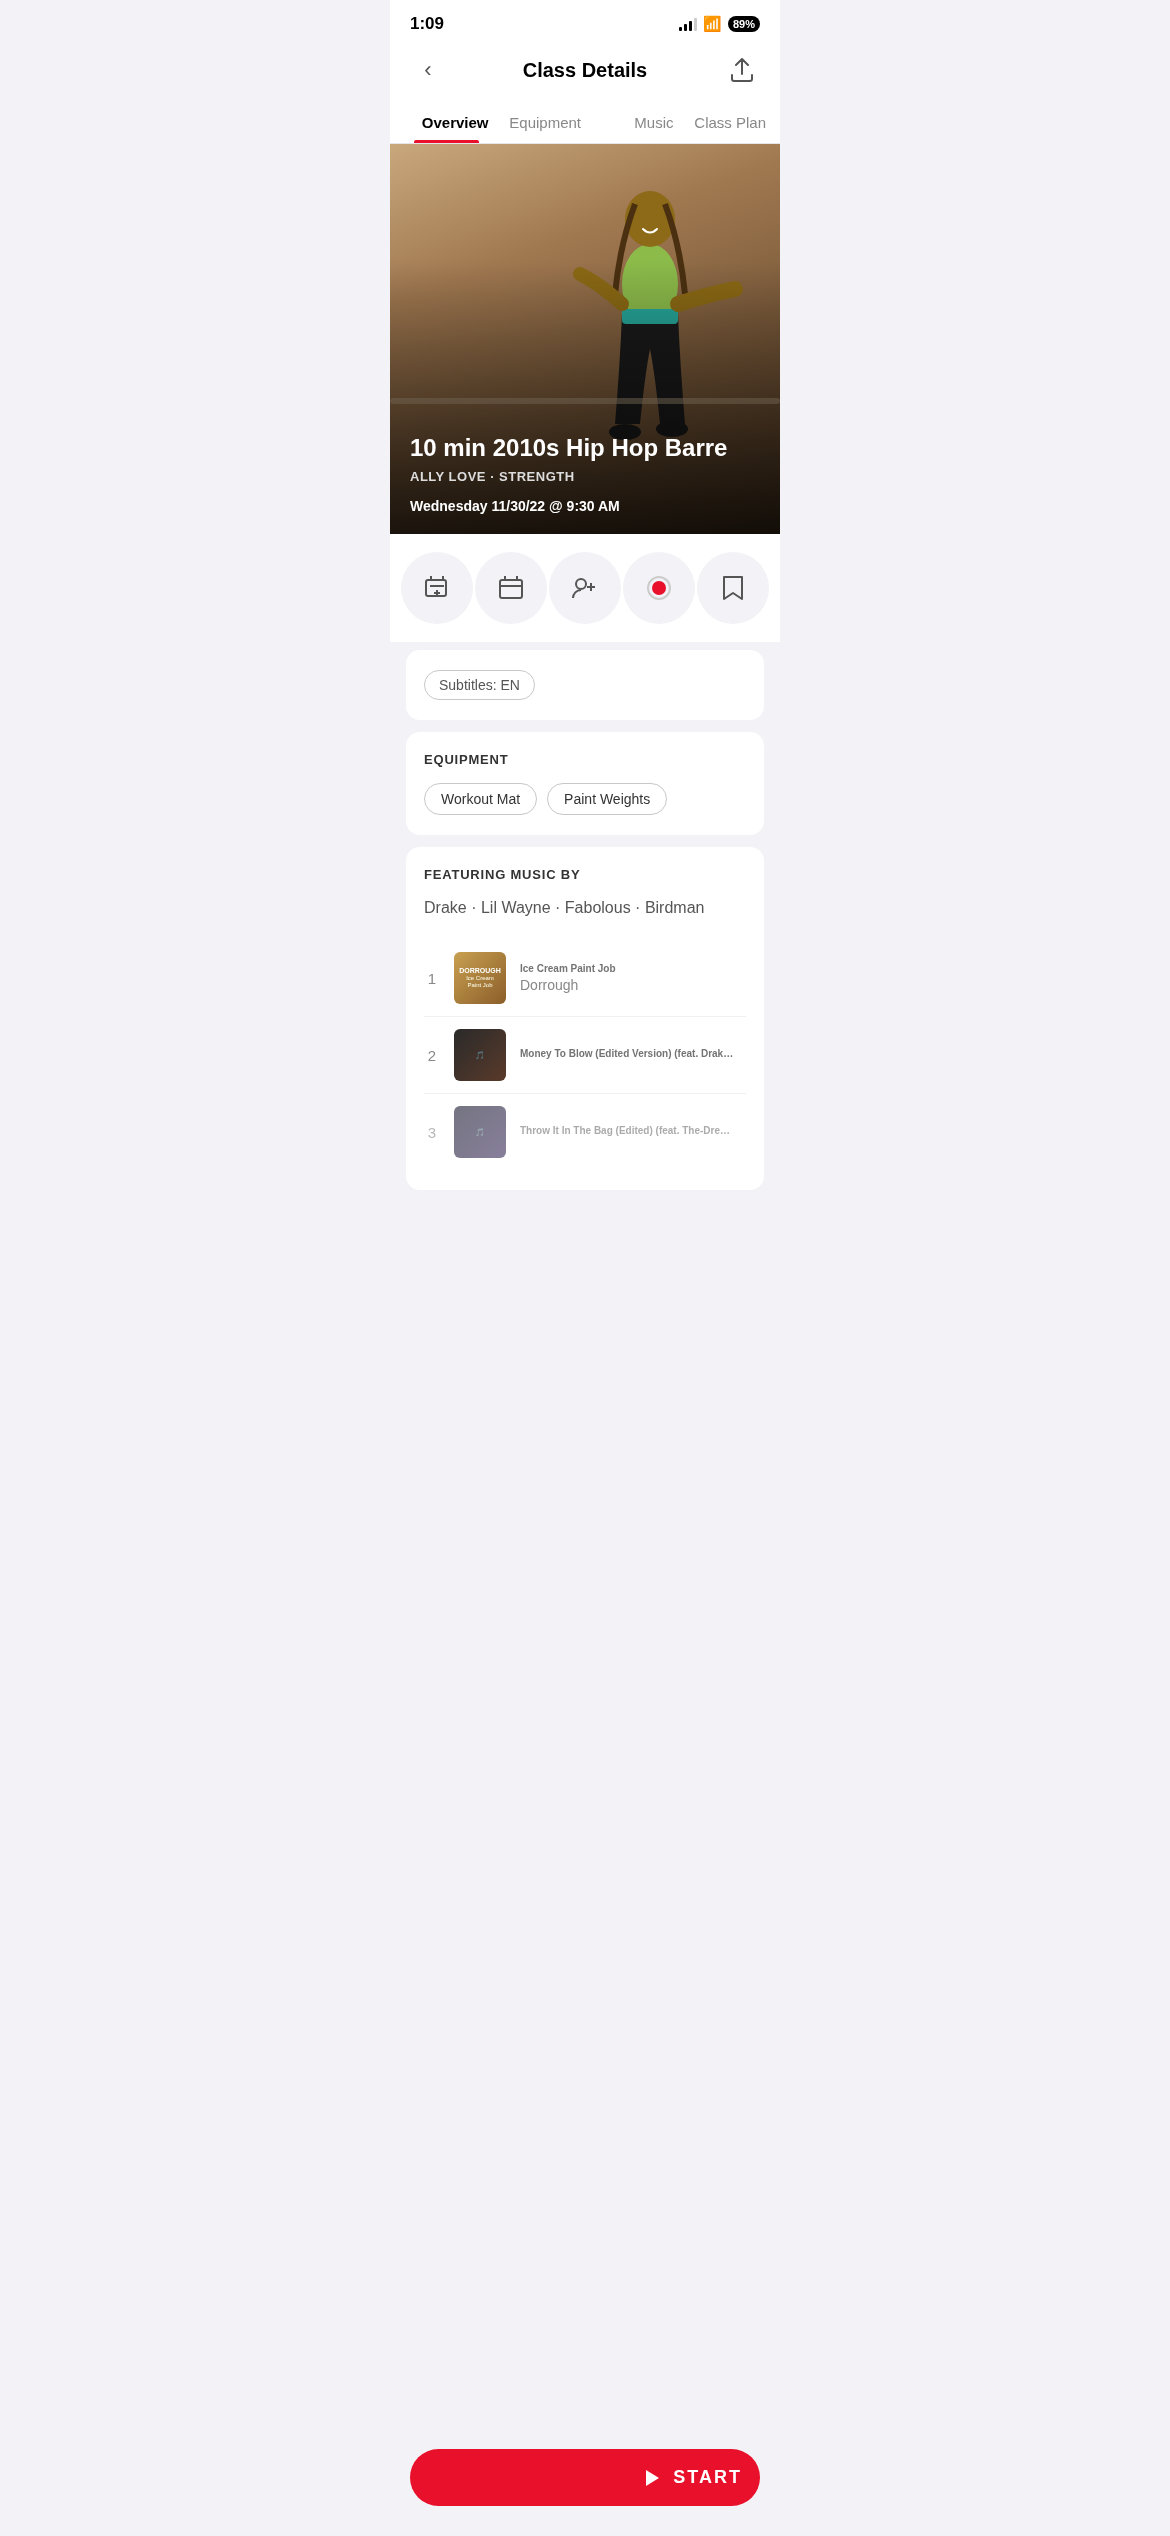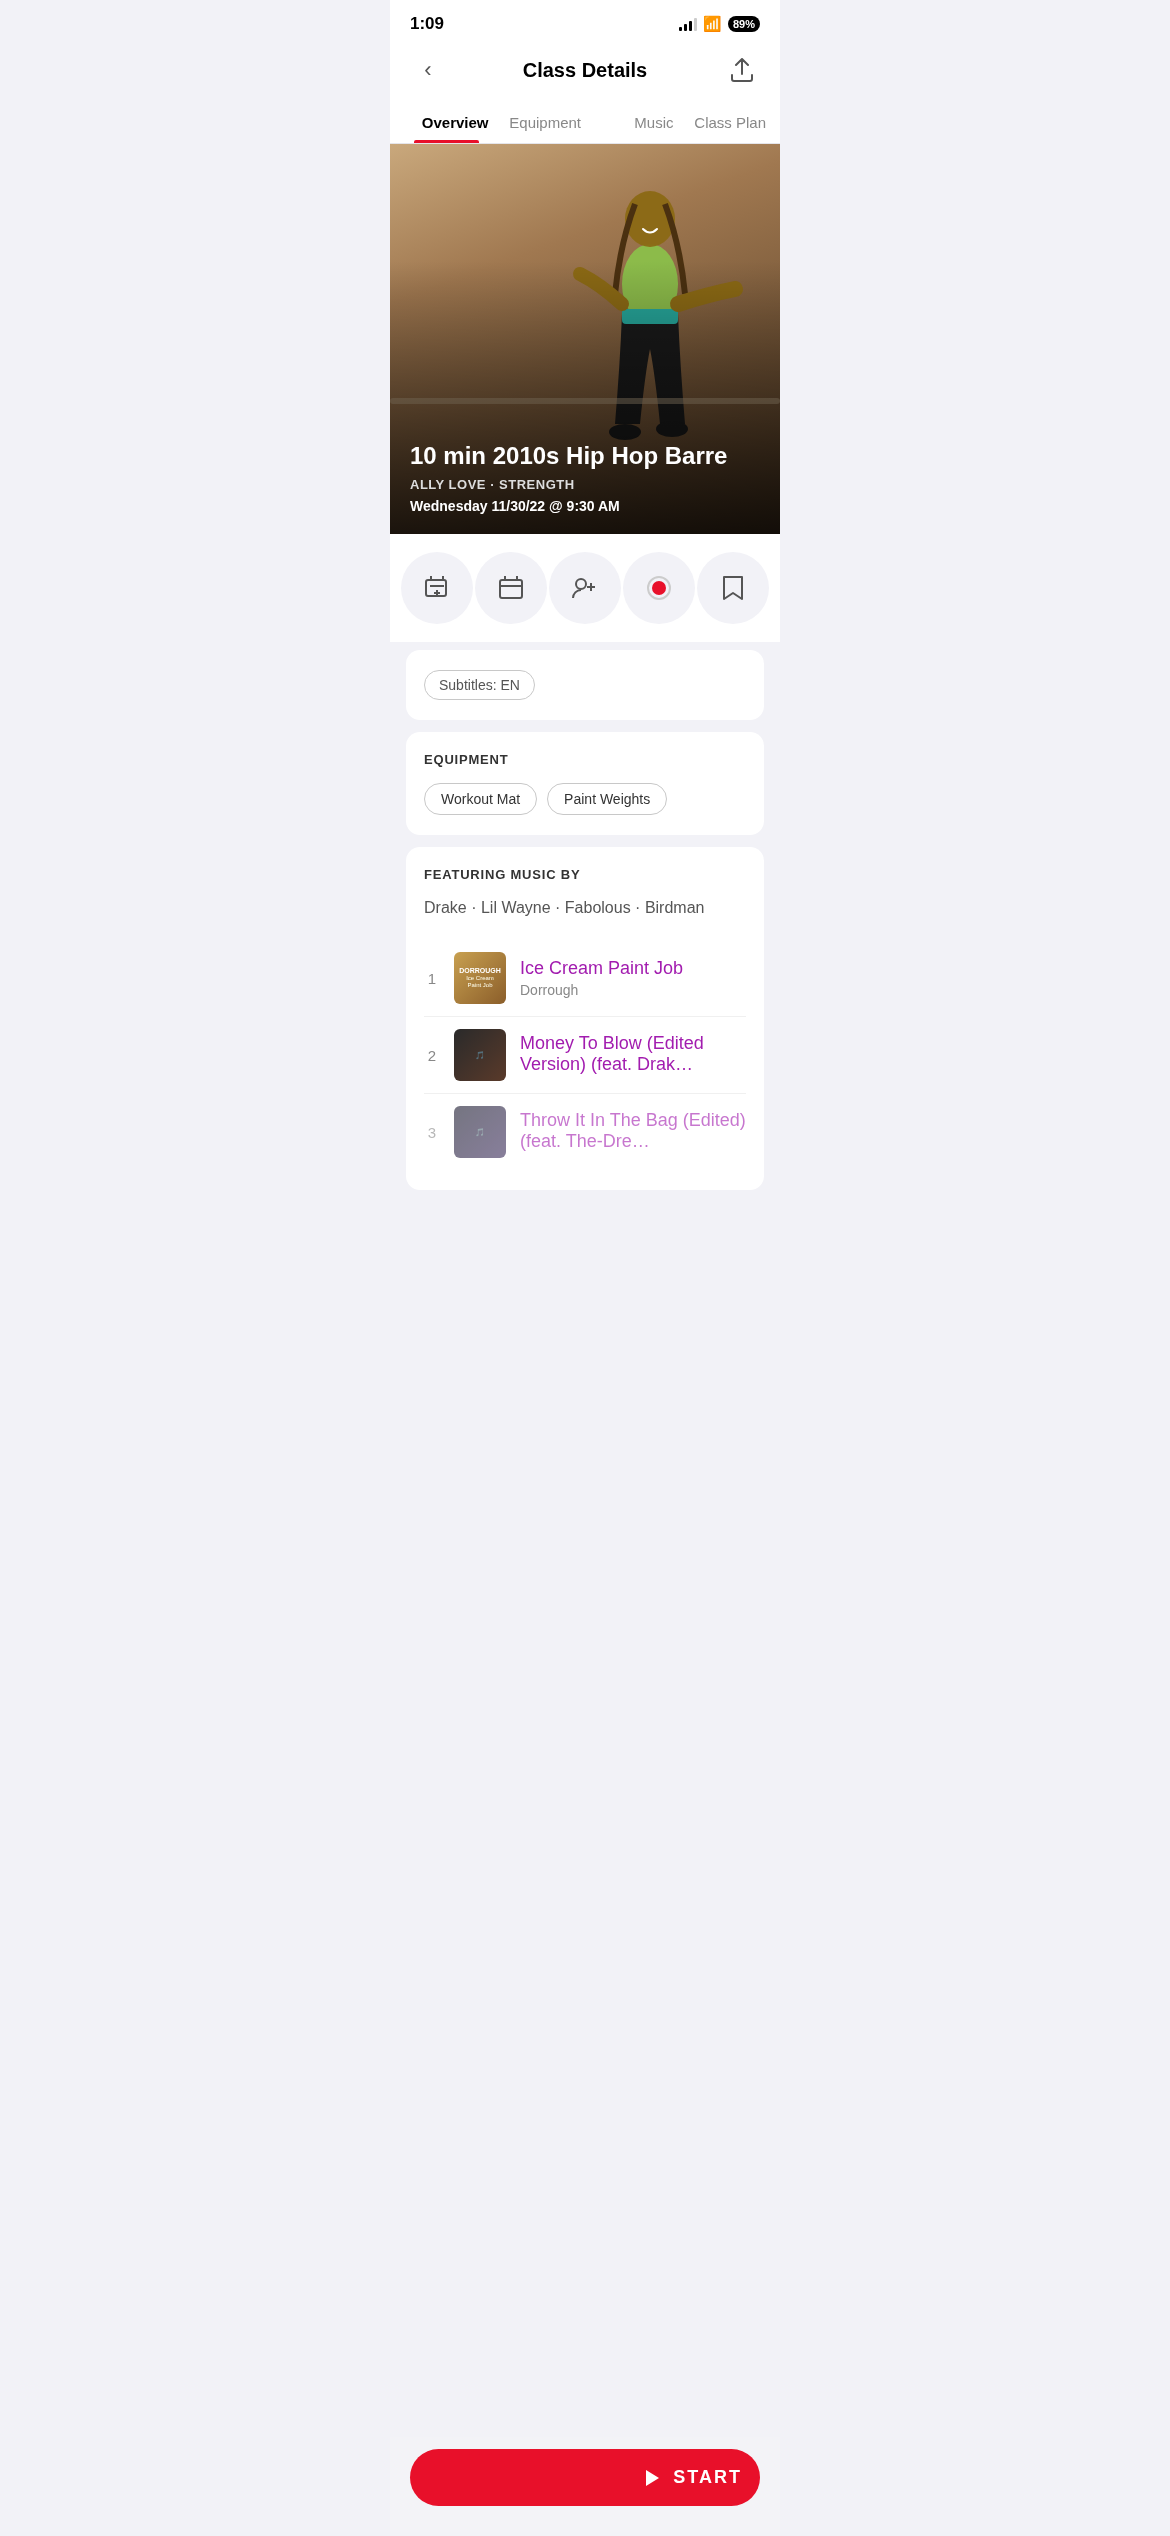--- a/index.html
+++ b/index.html
@@ -171,21 +171,21 @@
       color: #fff;
       line-height: 1.2;
       margin-bottom: 6px;
     }
 
     .hero-subtitle {
       font-size: 13px;
       font-weight: 600;
       color: #ddd;
       letter-spacing: 0.5px;
-      margin-bottom: 6px;
+      margin-bottom: 14px;
     }
 
     .hero-date {
       font-size: 14px;
       font-weight: 600;
       color: #fff;
     }
 
     
     .action-row {
@@ -303,23 +303,23 @@
 
     .track-art-3 {
       background: linear-gradient(135deg, #1a1a2e 0%, #3a2a5a 100%);
     }
 
     .track-info {
       flex: 1;
     }
 
     .track-title {
-      font-size: 18px;
-      font-weight: 400;
-      color: #a21caf;
+      font-size: 10px;
+      font-weight: 700;
+      color: #737373;
       margin-bottom: 3px;
     }
 
     .track-artist {
       font-size: 14px;
       color: #888;
     }
 
     
     .start-bar {

